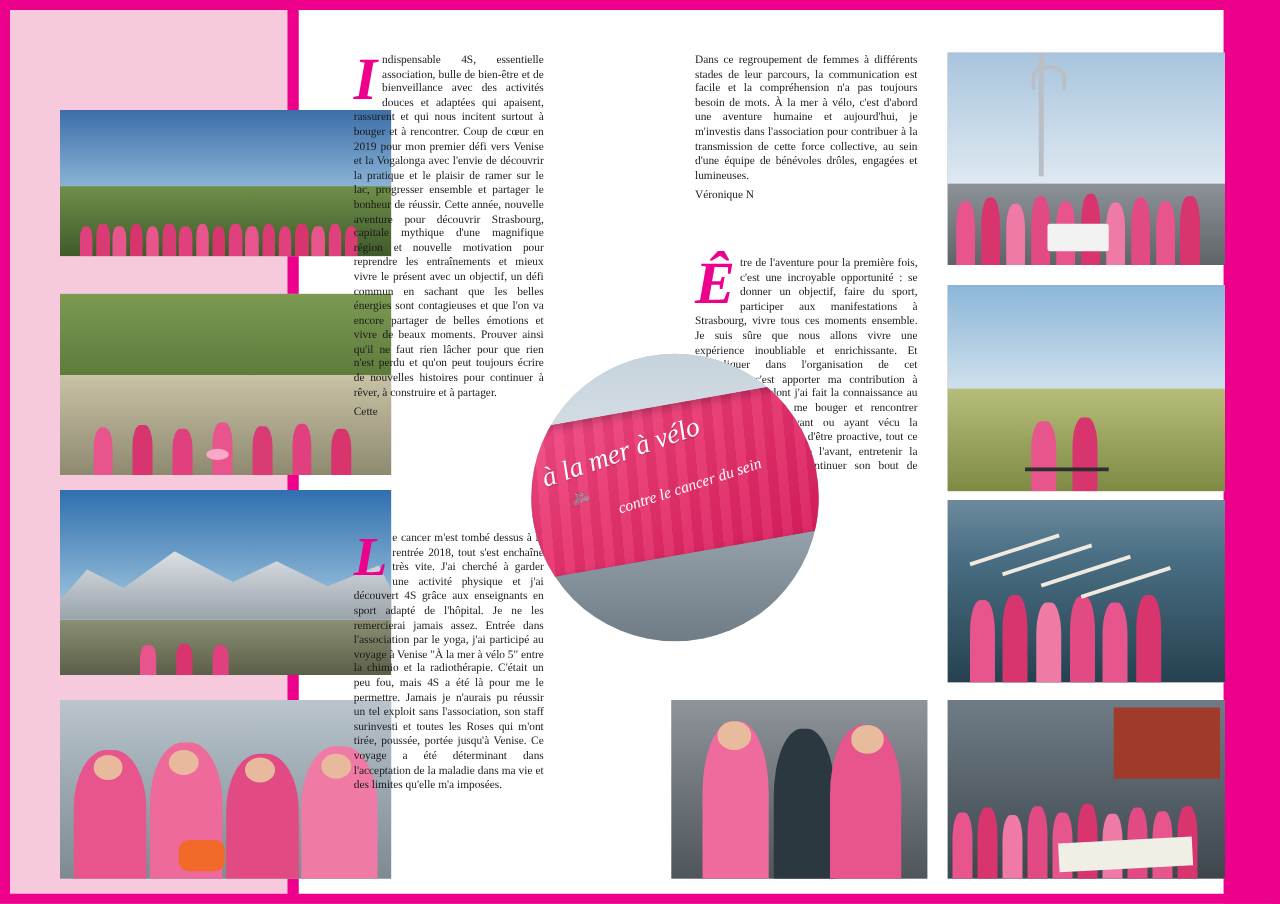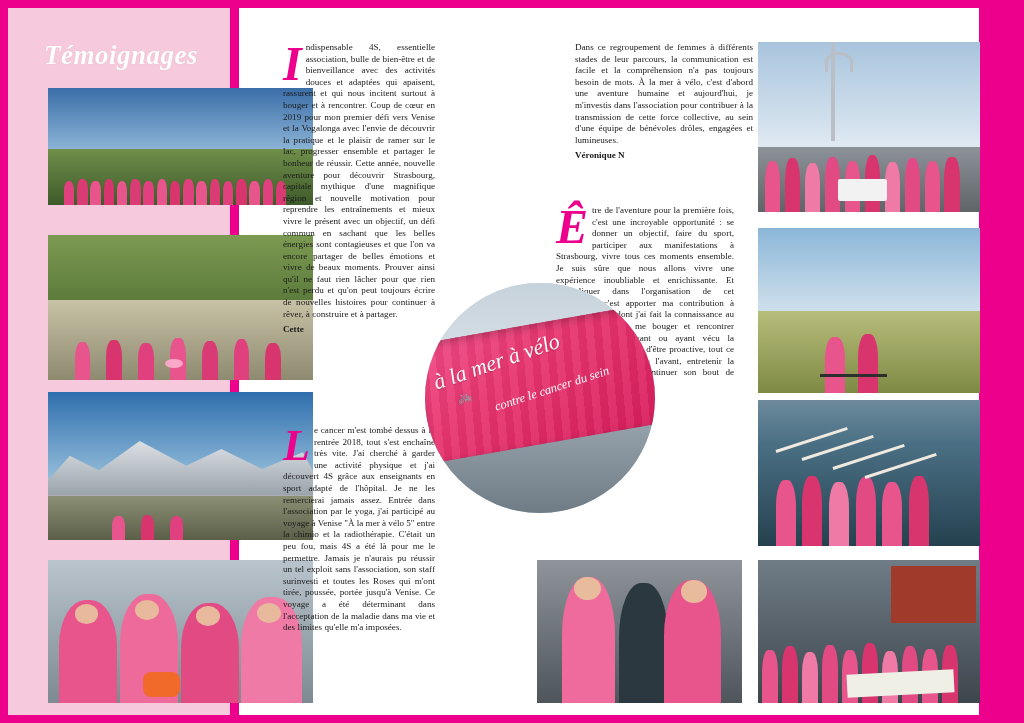--- a/index.html
+++ b/index.html
@@ -61,23 +61,23 @@
     position:absolute;
     font-size:9.1px;
     line-height:11.6px;
     color:#1a1a1a;
     text-align:justify;
     text-justify:inter-word;
     font-family:"Liberation Serif", serif;
   }
   #col1{left:283px;top:42px;width:152px;}
   #col2{left:283px;top:425px;width:152px;}
-  #col3{left:556px;top:42px;width:178px;margin-left:19px;}
+  #col3{left:556px;top:42px;width:178px;}
   #col4{left:556px;top:205px;width:178px;}
-  .sig{font-style:normal;margin-top:4px;display:block;font-weight:bold;}
+  .sig{font-style:normal;margin-top:4px;display:block;}
 
   
   .dropcap{
     float:left;
     font-family:"Liberation Serif", serif;
     font-weight:bold;
     font-style:italic;
     color:#ec008c;
     font-size:48px;
     line-height:36px;
@@ -148,21 +148,20 @@
 </style>
 </head>
 <body>
 
 <div class="page">
 
   <div class="left-panel"></div>
   <div class="white-sheet"></div>
   <div class="right-strip"></div>
 
-  <div class="title">Témoignages</div>
 
   <div class="photo" id="photo-lake">
     <div class="sky-blue"></div>
     <div class="ground-green"></div>
     <div class="crowd">
       <div class="fig" style="left:6%;width:4%;height:36%;background:#e0407d;"></div>
       <div class="fig" style="left:11%;width:4%;height:38%;background:#d93b74;"></div>
       <div class="fig" style="left:16%;width:4%;height:35%;background:#e8548c;"></div>
       <div class="fig" style="left:21%;width:4%;height:39%;background:#d8356f;"></div>
       <div class="fig" style="left:26%;width:4%;height:36%;background:#e8548c;"></div>

